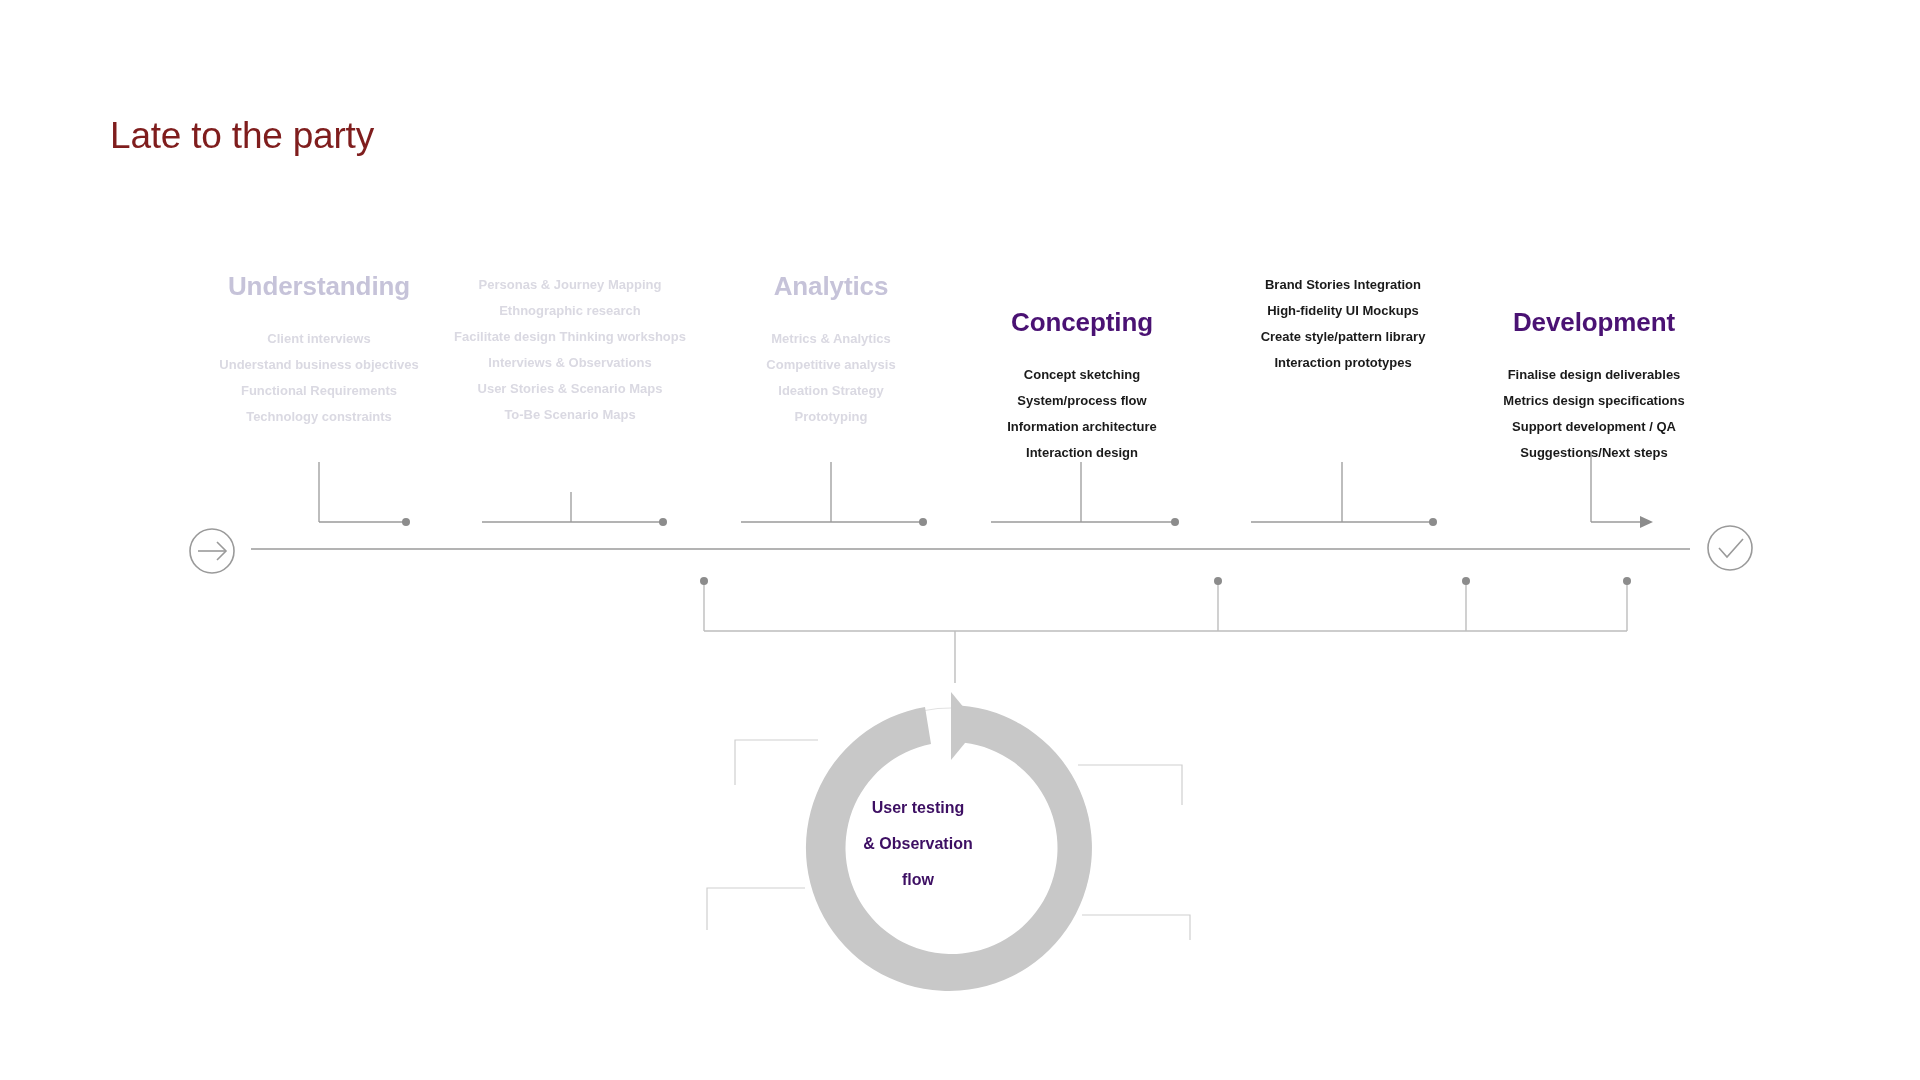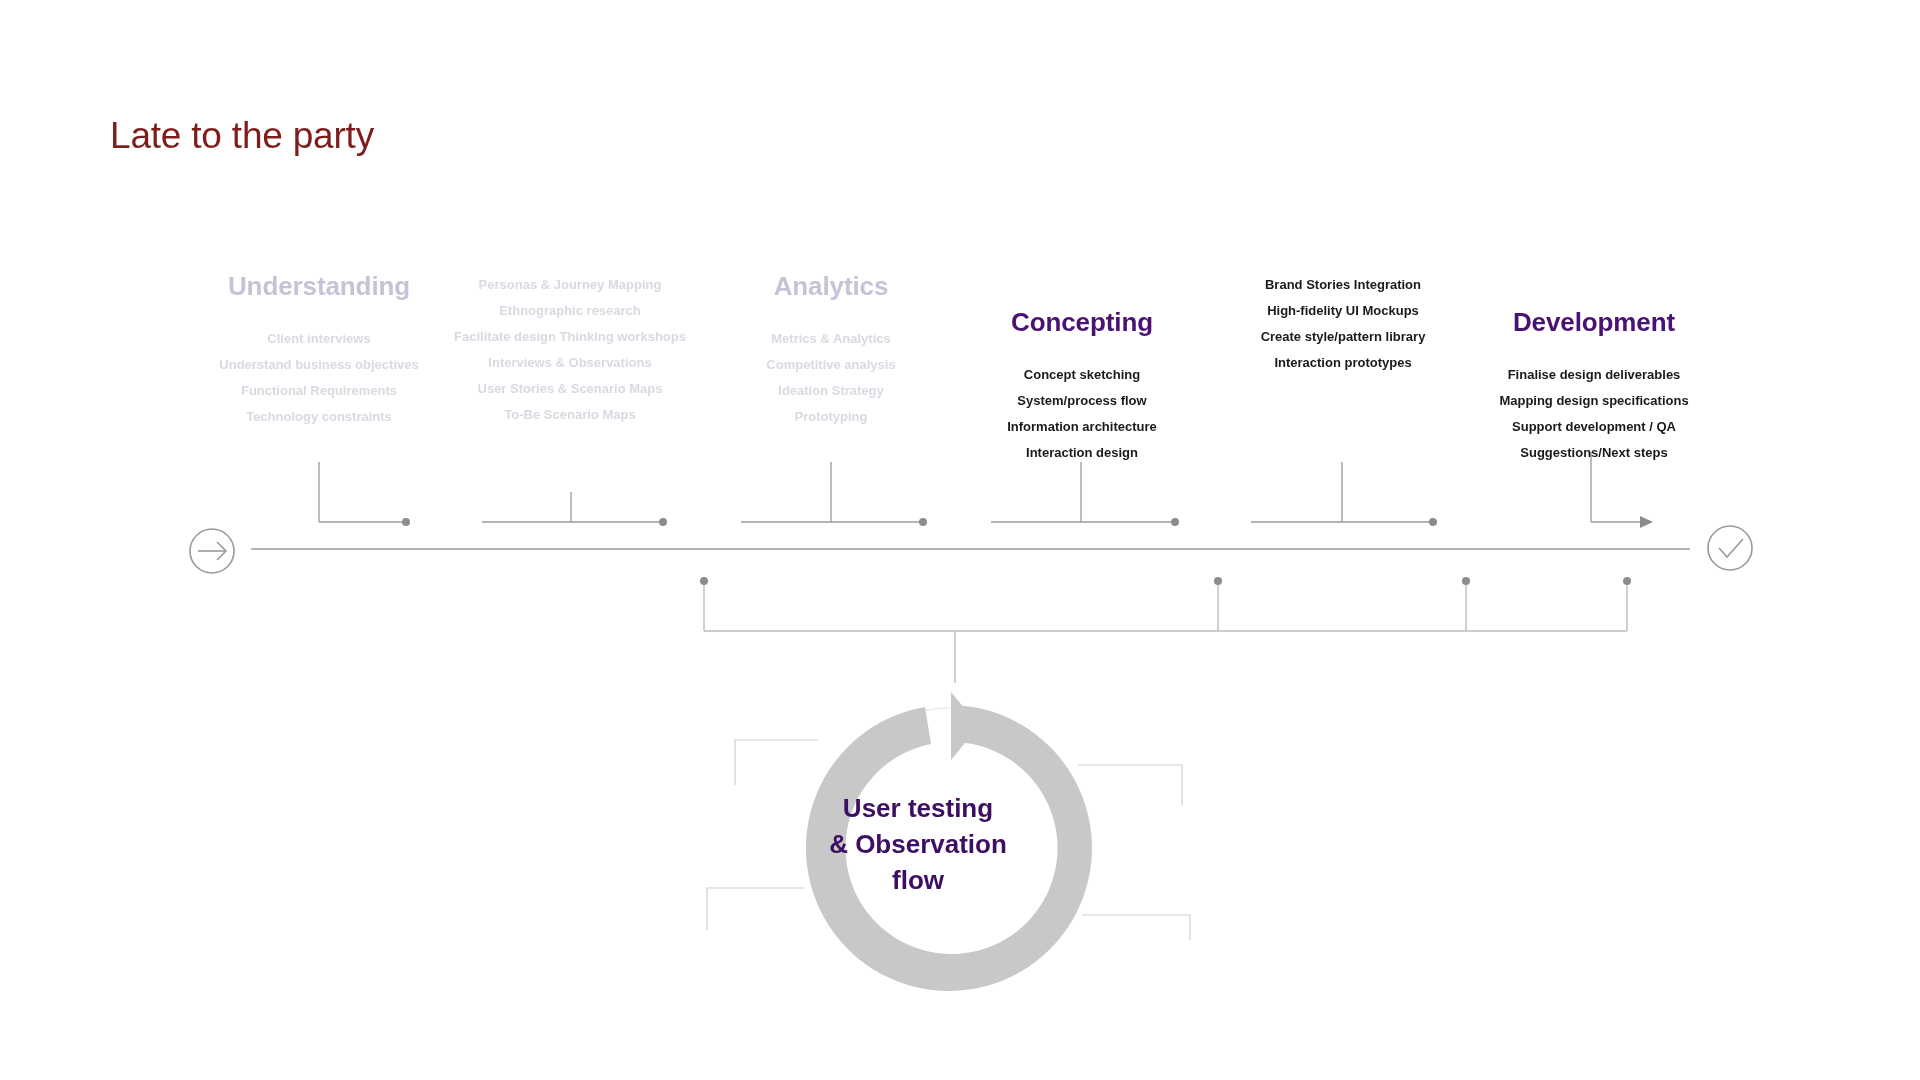--- a/index.html
+++ b/index.html
@@ -77,21 +77,21 @@
   .phase-col.is-active .phase-item { color: #1A1A1A; }
   .phase-col.is-muted  .phase-item { color: #DAD9E2; }
 
   
   #hub-label {
     position: absolute;
     left: 828px;
     top: 790px;
     width: 180px;
     text-align: center;
-    font-size: 26px;
+    font-size: 16px;
     font-weight: 700;
     line-height: 36px;
     color: #3D0F63;
   }
 </style>
 </head>
 <body>
 
 <div id="page-title">Late to the party</div>
 
@@ -231,21 +231,21 @@
       <div class="phase-item">High-fidelity UI Mockups</div>
       <div class="phase-item">Create style/pattern library</div>
       <div class="phase-item">Interaction prototypes</div>
     </div>
   </div>
 
   <div class="phase-col is-active" style="left:1444px;">
     <div class="phase-heading">Development</div>
     <div class="phase-items">
       <div class="phase-item">Finalise design deliverables</div>
-      <div class="phase-item">Mapping design specifications</div>
+      <div class="phase-item">Metrics design specifications</div>
       <div class="phase-item">Support development / QA</div>
       <div class="phase-item">Suggestions/Next steps</div>
     </div>
   </div>
 
   <div id="hub-label">
     <div>User testing</div>
     <div>&amp; Observation</div>
     <div>flow</div>
   </div>

